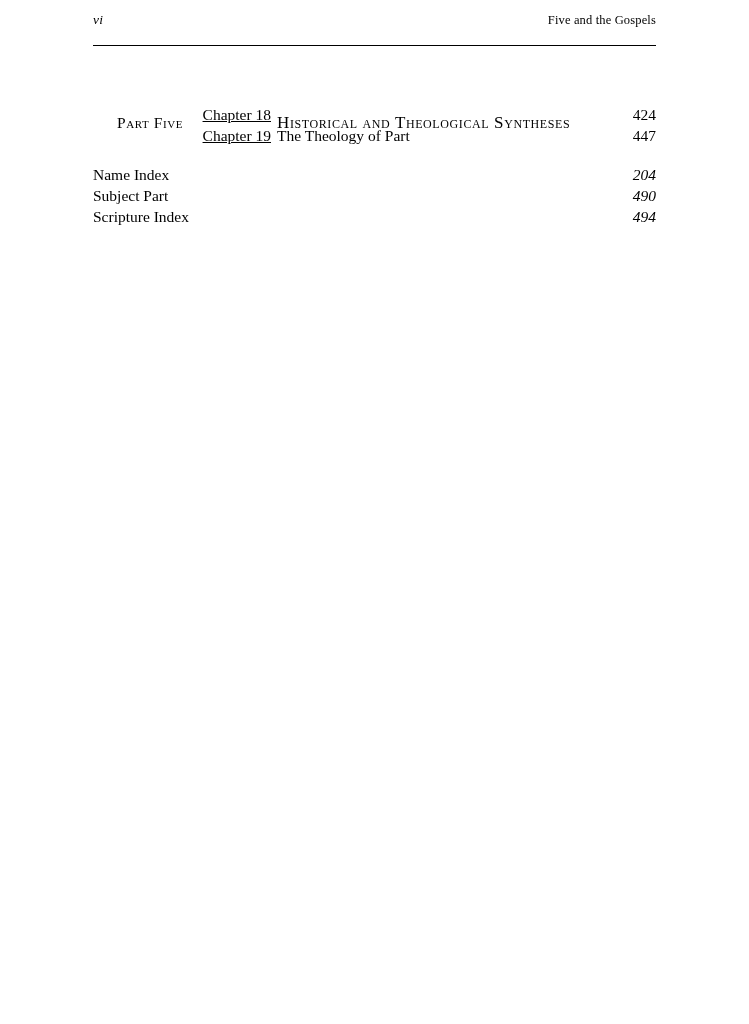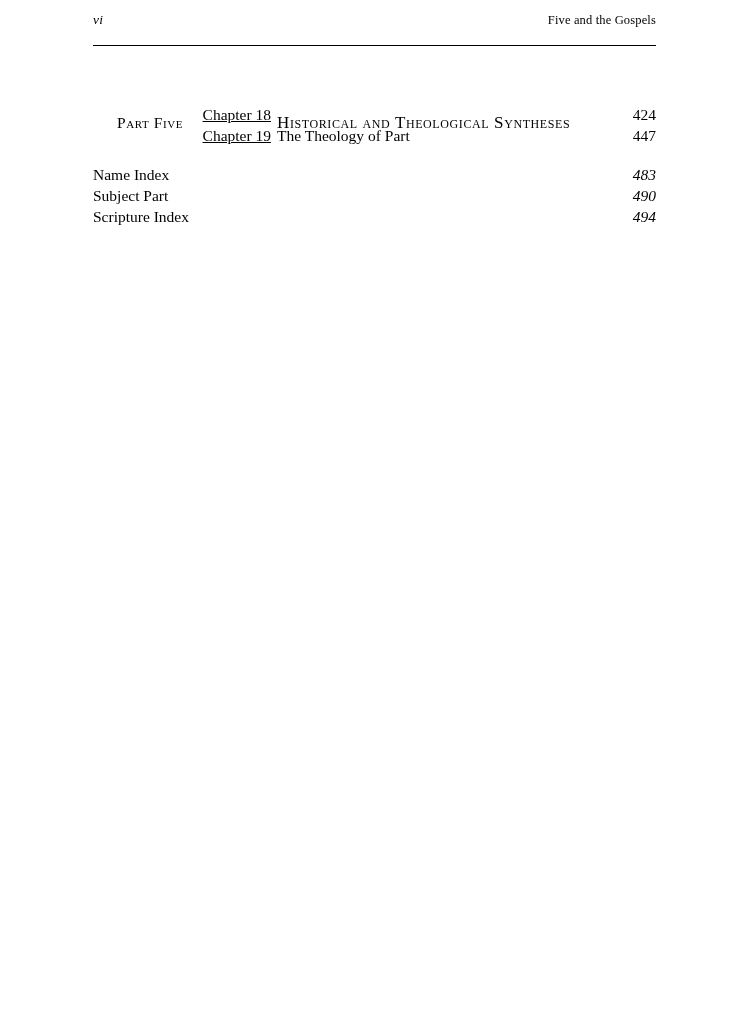--- a/index.html
+++ b/index.html
@@ -163,21 +163,21 @@
     <div class="toc-row">
       <span class="chap">Chapter 19</span>
       <span class="title">The Theology of Part</span>
       <span class="page-no">447</span>
     </div>
   </div>
 
   <div class="index-block">
     <div class="index-row">
       <span class="label">Name Index</span>
-      <span class="page-no">483</span>
+      <span class="page-no">204</span>
     </div>
     <div class="index-row">
       <span class="label">Subject Part</span>
       <span class="page-no">490</span>
     </div>
     <div class="index-row">
       <span class="label">Scripture Index</span>
       <span class="page-no">494</span>
     </div>
   </div>

